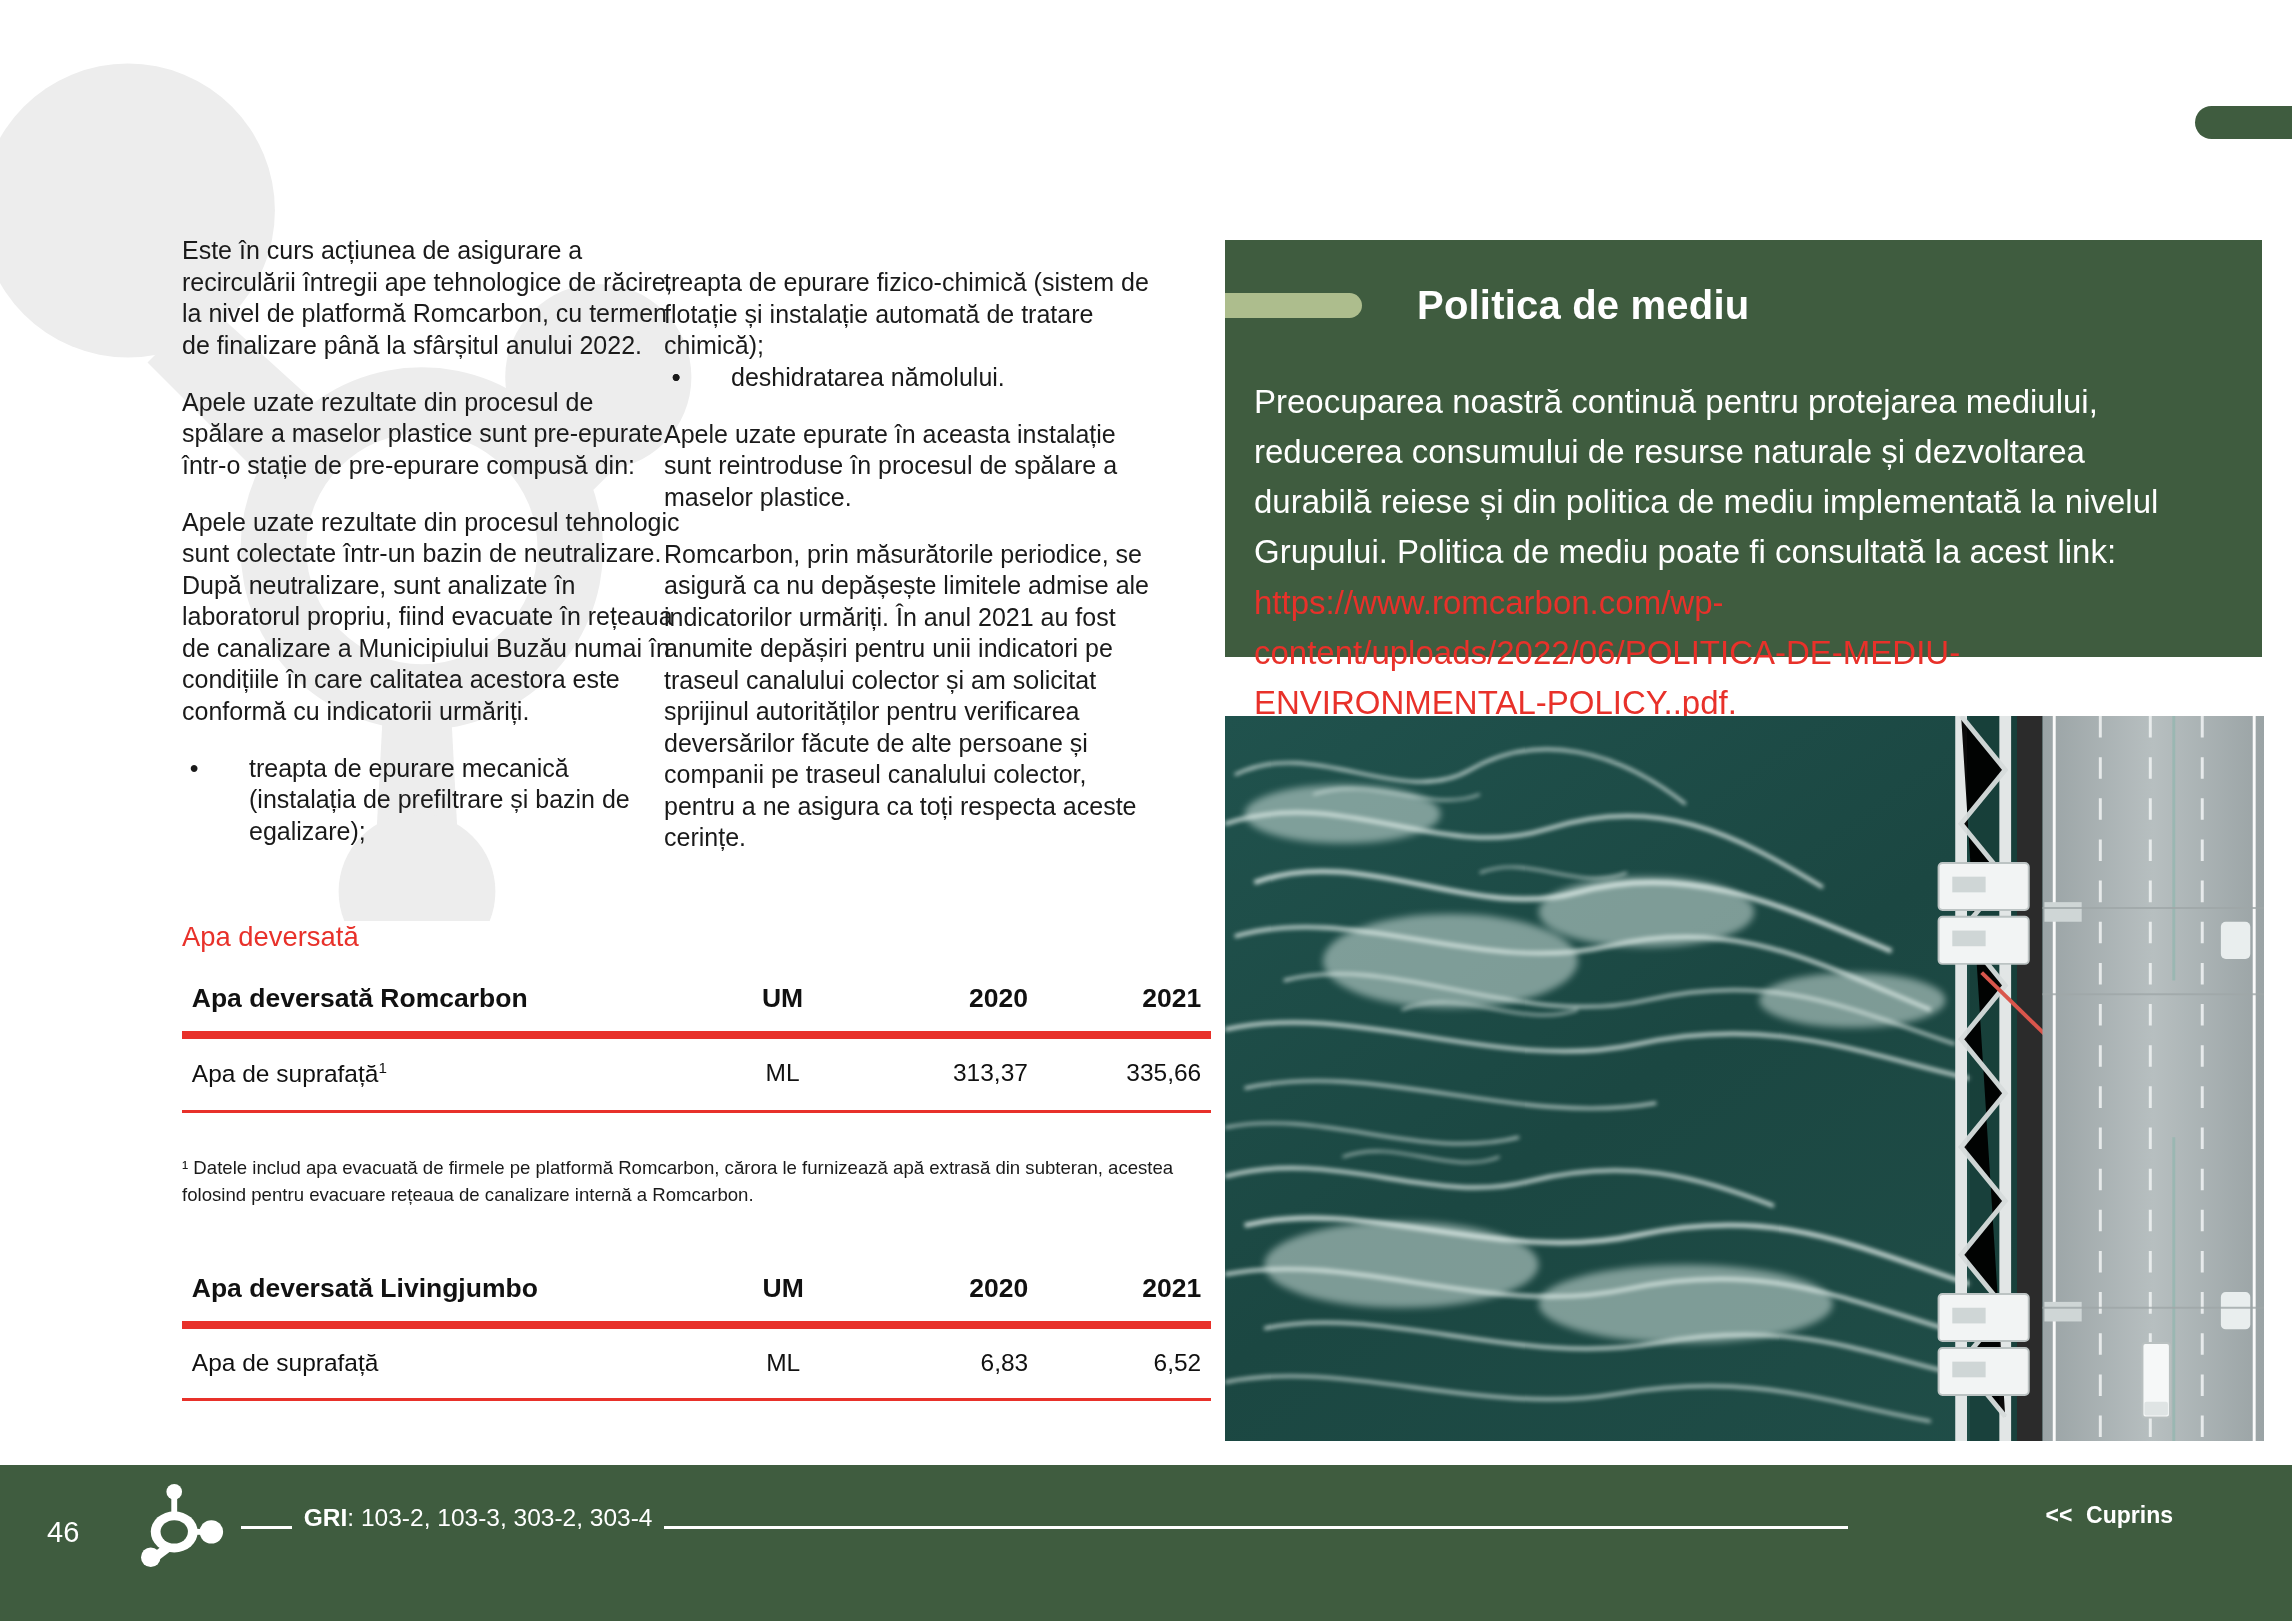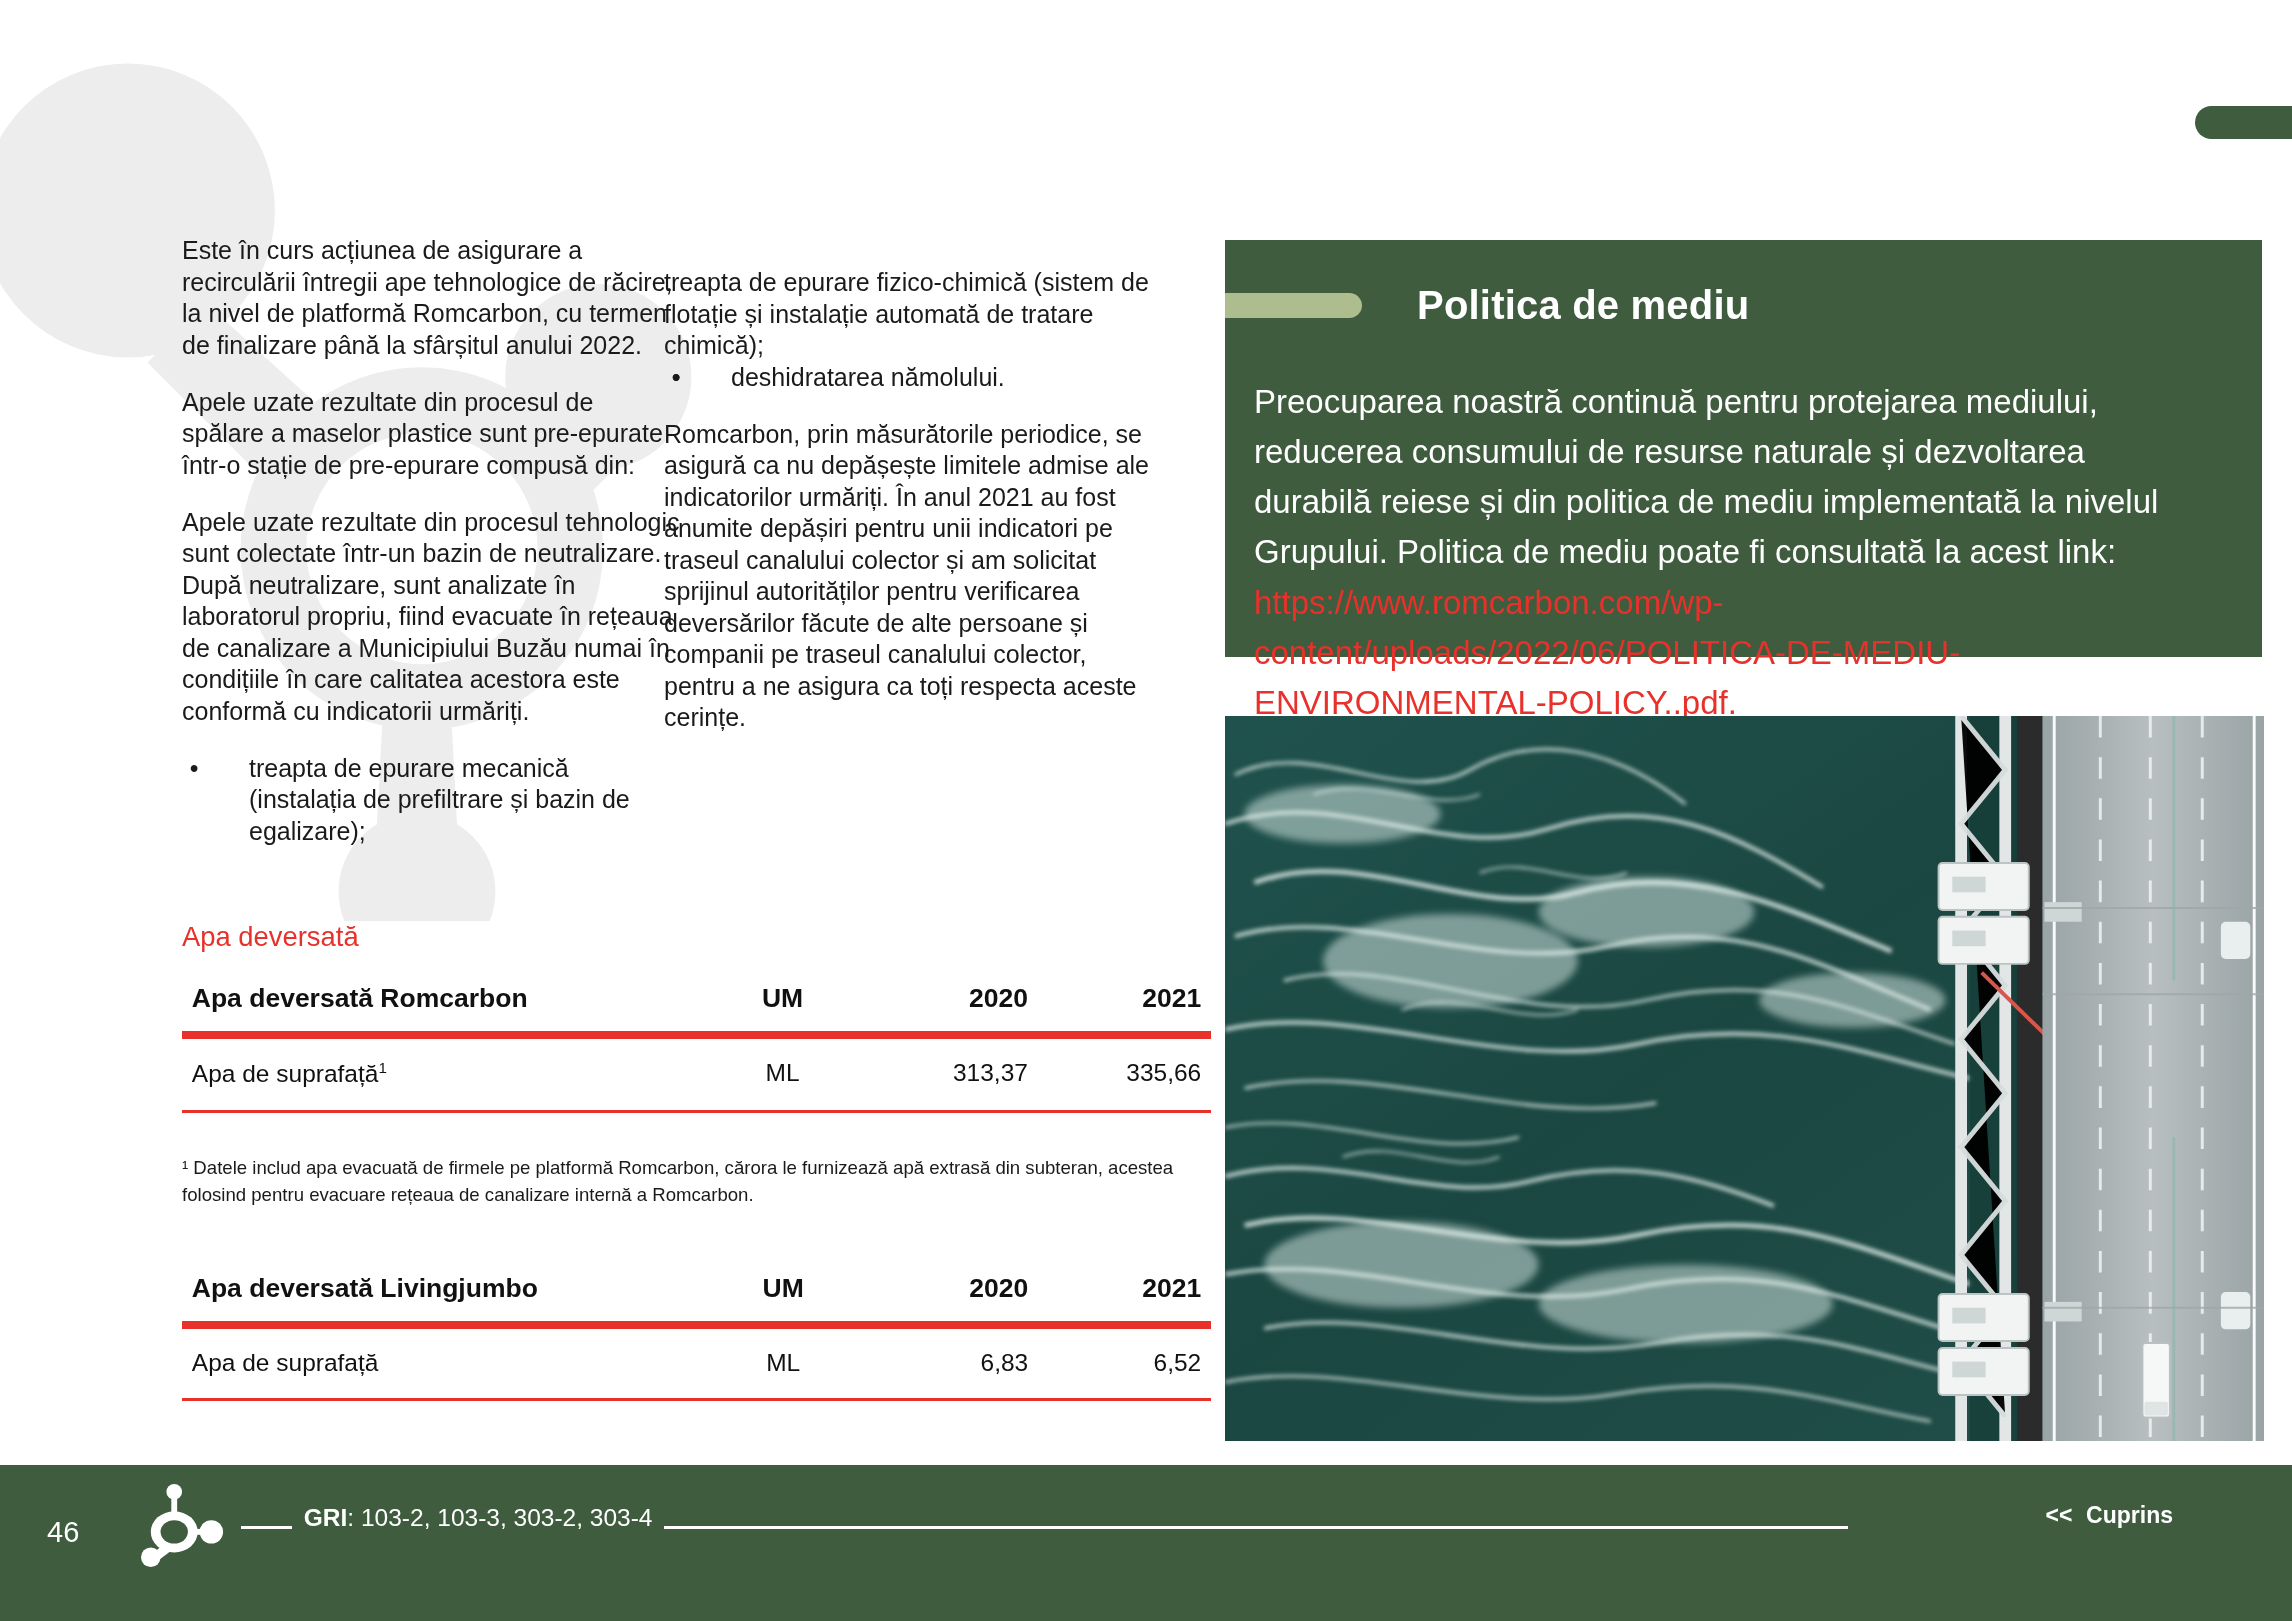--- a/index.html
+++ b/index.html
@@ -110,20 +110,21 @@
   <p style="margin-bottom:0">treapta de epurare  fizico-chimică (sistem de flotație și instalație automată de tratare chimică);</p>
   <ul class="bullets" style="margin-bottom:25.5px">
     <li>
       <span class="bdot">•</span>
     </li>
     <li>
       <span class="bdot">•</span>
       <span>deshidratarea nămolului.</span>
     </li>
   </ul>
+  <p>Apele uzate epurate în aceasta instalație sunt reintroduse în procesul de spălare a maselor plastice.</p>
   <p>Romcarbon, prin măsurătorile periodice, se asigură ca nu depășește limitele admise ale indicatorilor urmăriți. În anul 2021 au fost anumite depășiri pentru unii indicatori pe traseul canalului colector și am solicitat sprijinul autorităților pentru verificarea deversărilor făcute de alte persoane și companii pe traseul canalului colector, pentru a ne asigura ca toți respecta aceste cerințe.</p>
 </div>
 
 <div class="panel">
   <div class="panel-head">
     <div class="panel-pill"></div>
     <div class="panel-title">Politica de mediu</div>
   </div>
   <div class="panel-body">
     <span>Preocuparea noastră continuă pentru protejarea mediului, reducerea consumului de resurse naturale și dezvoltarea durabilă reiese și din politica de mediu implementată la nivelul Grupului. Politica de mediu poate fi consultată la acest link: </span><span class="panel-link">https://www.romcarbon.com/wp-content/uploads/2022/06/POLITICA-DE-MEDIU-ENVIRONMENTAL-POLICY..pdf.</span>

